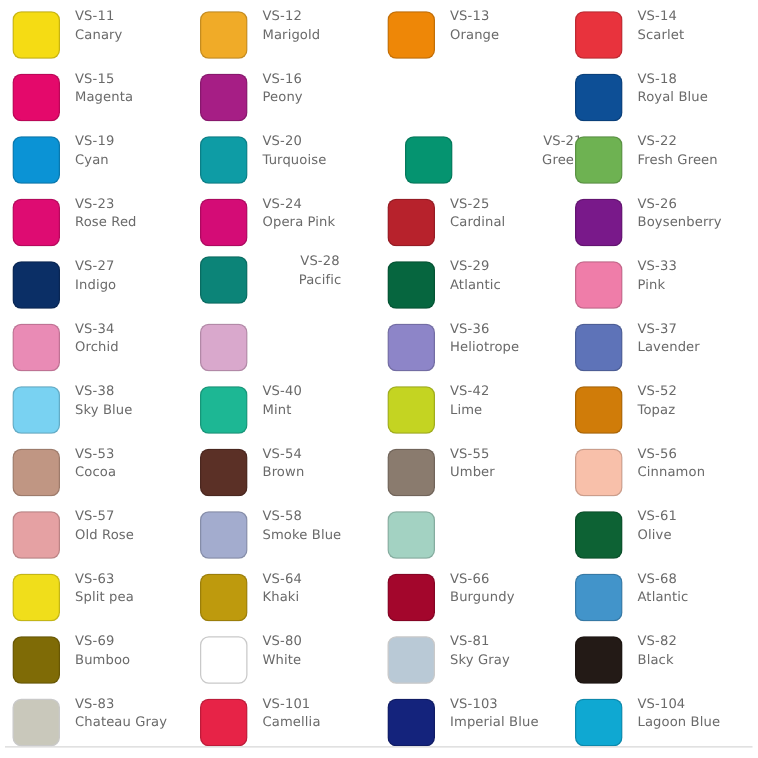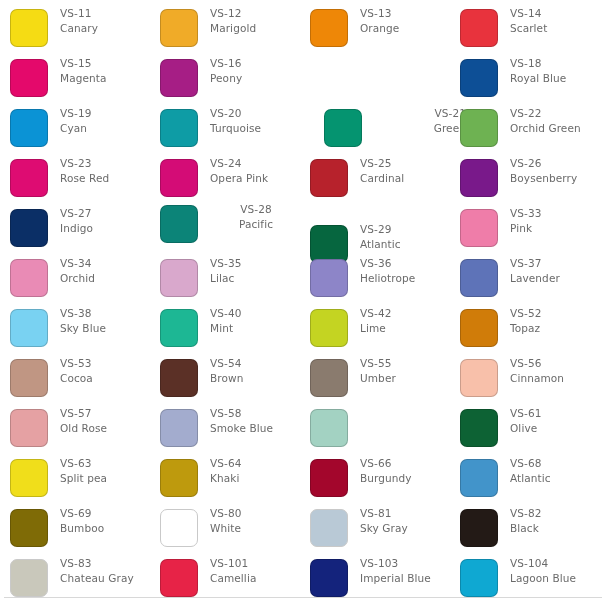--- a/index.html
+++ b/index.html
@@ -145,21 +145,21 @@
       <div class="swatch-chip" title="#059470" style="background: rgb(5, 148, 112);"></div>
       <div class="swatch-text">
         <span class="swatch-code">VS-21</span>
         <span class="swatch-name">Green</span>
       </div>
     </div>
     <div class="swatch-cell" style="left: 450px; top: 100px;">
       <div class="swatch-chip" title="#6EB252" style="background: rgb(110, 178, 82);"></div>
       <div class="swatch-text">
         <span class="swatch-code">VS-22</span>
-        <span class="swatch-name">Orchid Green</span>
+        <span class="swatch-name">Fresh Green</span>
       </div>
     </div>
     <div class="swatch-cell" style="left: 0px; top: 150px;">
       <div class="swatch-chip" title="#DE0C72" style="background: rgb(222, 12, 114);"></div>
       <div class="swatch-text">
         <span class="swatch-code">VS-23</span>
         <span class="swatch-name">Rose Red</span>
       </div>
     </div>
     <div class="swatch-cell" style="left: 150px; top: 150px;">
@@ -190,21 +190,21 @@
         <span class="swatch-name">Indigo</span>
       </div>
     </div>
     <div class="swatch-cell" style="left: 150px; top: 196px; text-align: center;">
       <div class="swatch-chip" title="#0C8478" style="background: rgb(12, 132, 120);"></div>
       <div class="swatch-text">
         <span class="swatch-code">VS-28</span>
         <span class="swatch-name">Pacific</span>
       </div>
     </div>
-    <div class="swatch-cell" style="left: 300px; top: 200px; margin-top: 16px;">
+    <div class="swatch-cell" style="left: 300px; top: 200px;">
       <div class="swatch-chip" title="#06663F" style="background: rgb(6, 102, 63);"></div>
       <div class="swatch-text">
         <span class="swatch-code">VS-29</span>
         <span class="swatch-name">Atlantic</span>
       </div>
     </div>
     <div class="swatch-cell" style="left: 450px; top: 200px;">
       <div class="swatch-chip" title="#EF7DA9" style="background: rgb(239, 125, 169);"></div>
       <div class="swatch-text">
         <span class="swatch-code">VS-33</span>
@@ -213,24 +213,20 @@
     </div>
     <div class="swatch-cell" style="left: 0px; top: 250px; padding-left: 16px;">
       <div class="swatch-chip" title="#E98BB5" style="background: rgb(233, 139, 181);"></div>
       <div class="swatch-text">
         <span class="swatch-code">VS-34</span>
         <span class="swatch-name">Orchid</span>
       </div>
     </div>
     <div class="swatch-cell" style="left: 150px; top: 250px;">
       <div class="swatch-chip" title="#D9A8CC" style="background: rgb(217, 168, 204);"></div>
-      <div class="swatch-text">
-        <span class="swatch-code">VS-35</span>
-        <span class="swatch-name">Lilac</span>
-      </div>
     </div>
     <div class="swatch-cell" style="left: 300px; top: 250px;">
       <div class="swatch-chip" title="#8D85C8" style="background: rgb(141, 133, 200);"></div>
       <div class="swatch-text">
         <span class="swatch-code">VS-36</span>
         <span class="swatch-name">Heliotrope</span>
       </div>
     </div>
     <div class="swatch-cell" style="left: 450px; top: 250px;">
       <div class="swatch-chip" title="#5E73B8" style="background: rgb(94, 115, 184);"></div>

